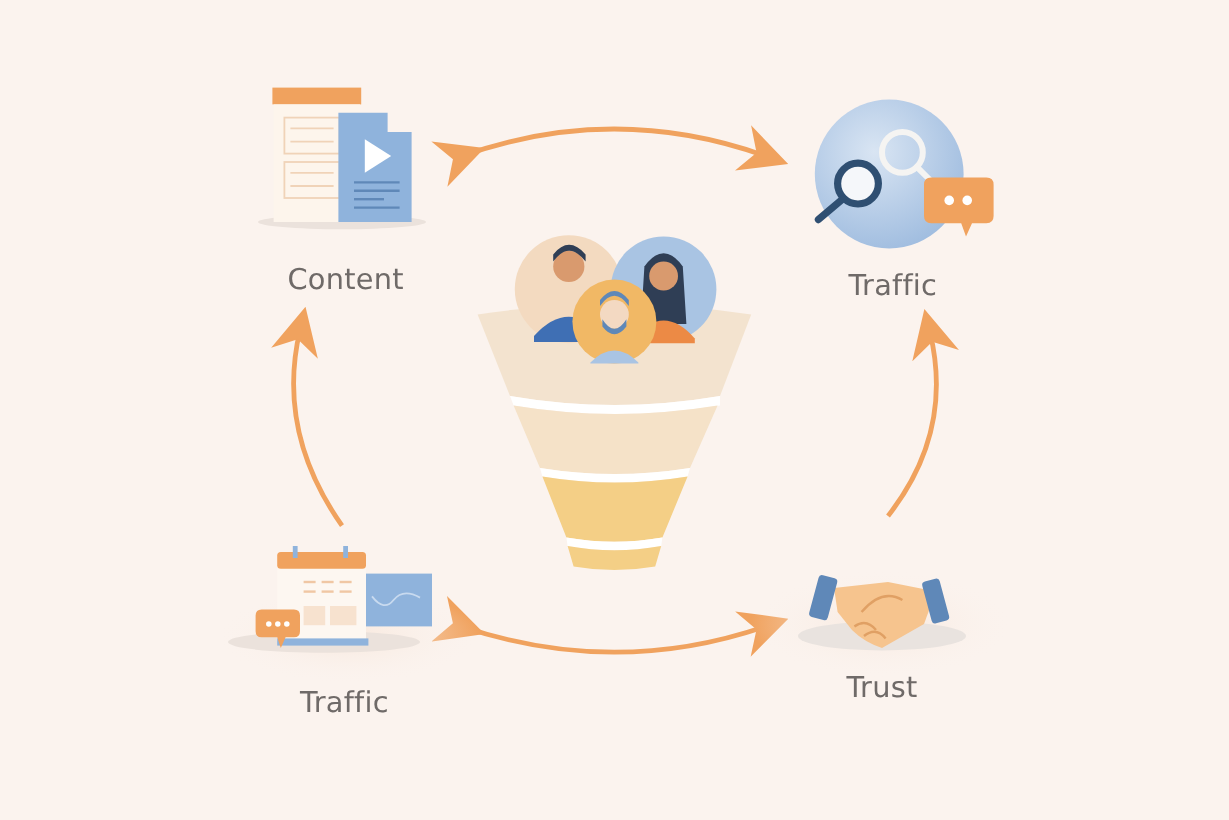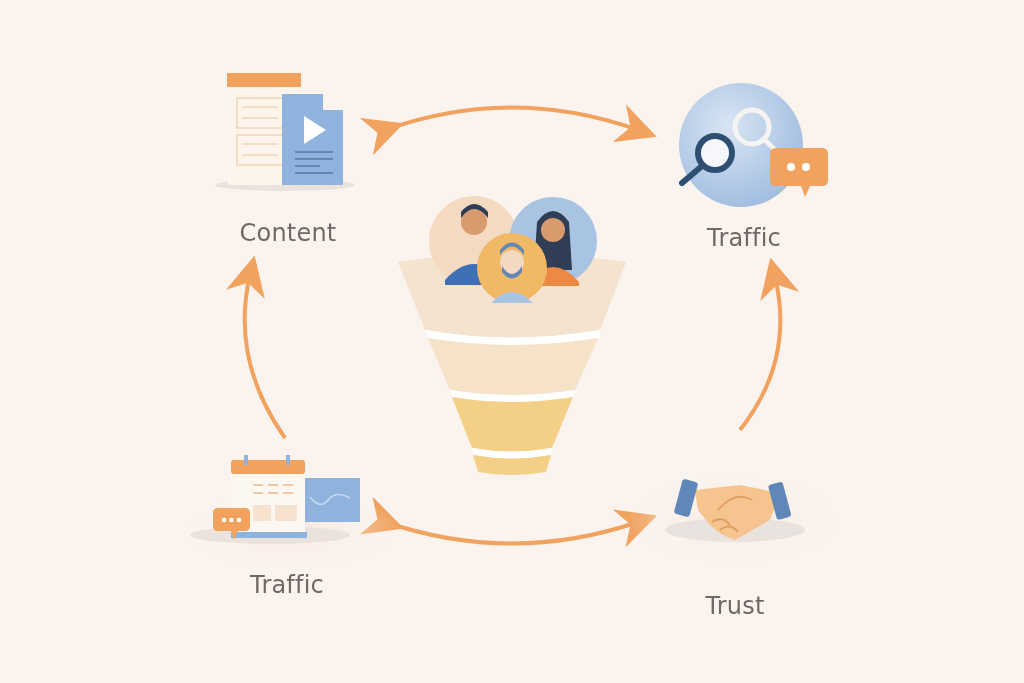--- a/index.html
+++ b/index.html
@@ -121,14 +121,14 @@
     <circle cx="512" cy="268" r="35" fill="#f1b865"></circle>
     <circle cx="512" cy="262" r="12" fill="#f3d9c2"></circle>
     <path d="M500,255 Q512,238 524,255 L524,250 Q512,235 500,250 Z" fill="#5f88b8"></path>
     <path d="M502,266 Q512,282 522,266 L522,272 Q512,285 502,272 Z" fill="#5f88b8"></path>
     <path d="M492,302 Q512,282 532,302 L532,303 L492,303 Z" fill="#a9c4e3"></path>
   </g>
 </svg>
 
 <div class="label" style="left:188px;top:219px;">Content</div>
 <div class="label" style="left:644px;top:224px;">Traffic</div>
-<div class="label" style="left:635px;top:592px;">Trust</div>
+<div class="label" style="left:635px;top:559px;">Trust</div>
 <div class="label" style="left:187px;top:571px;">Traffic</div>
 
 </body></html>

